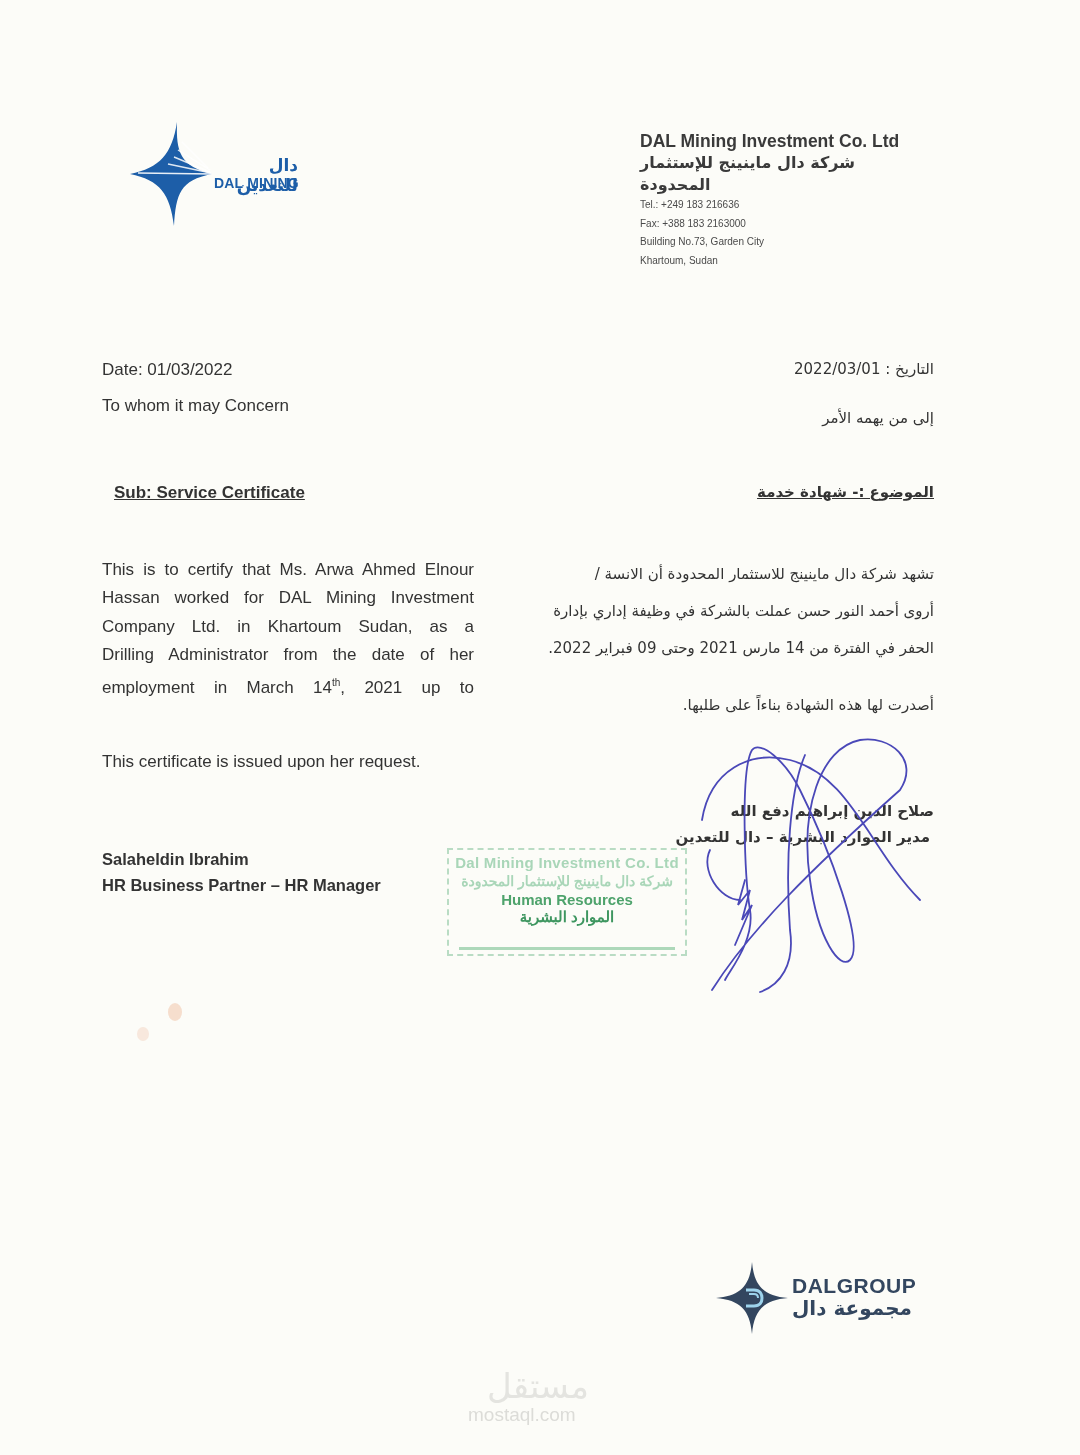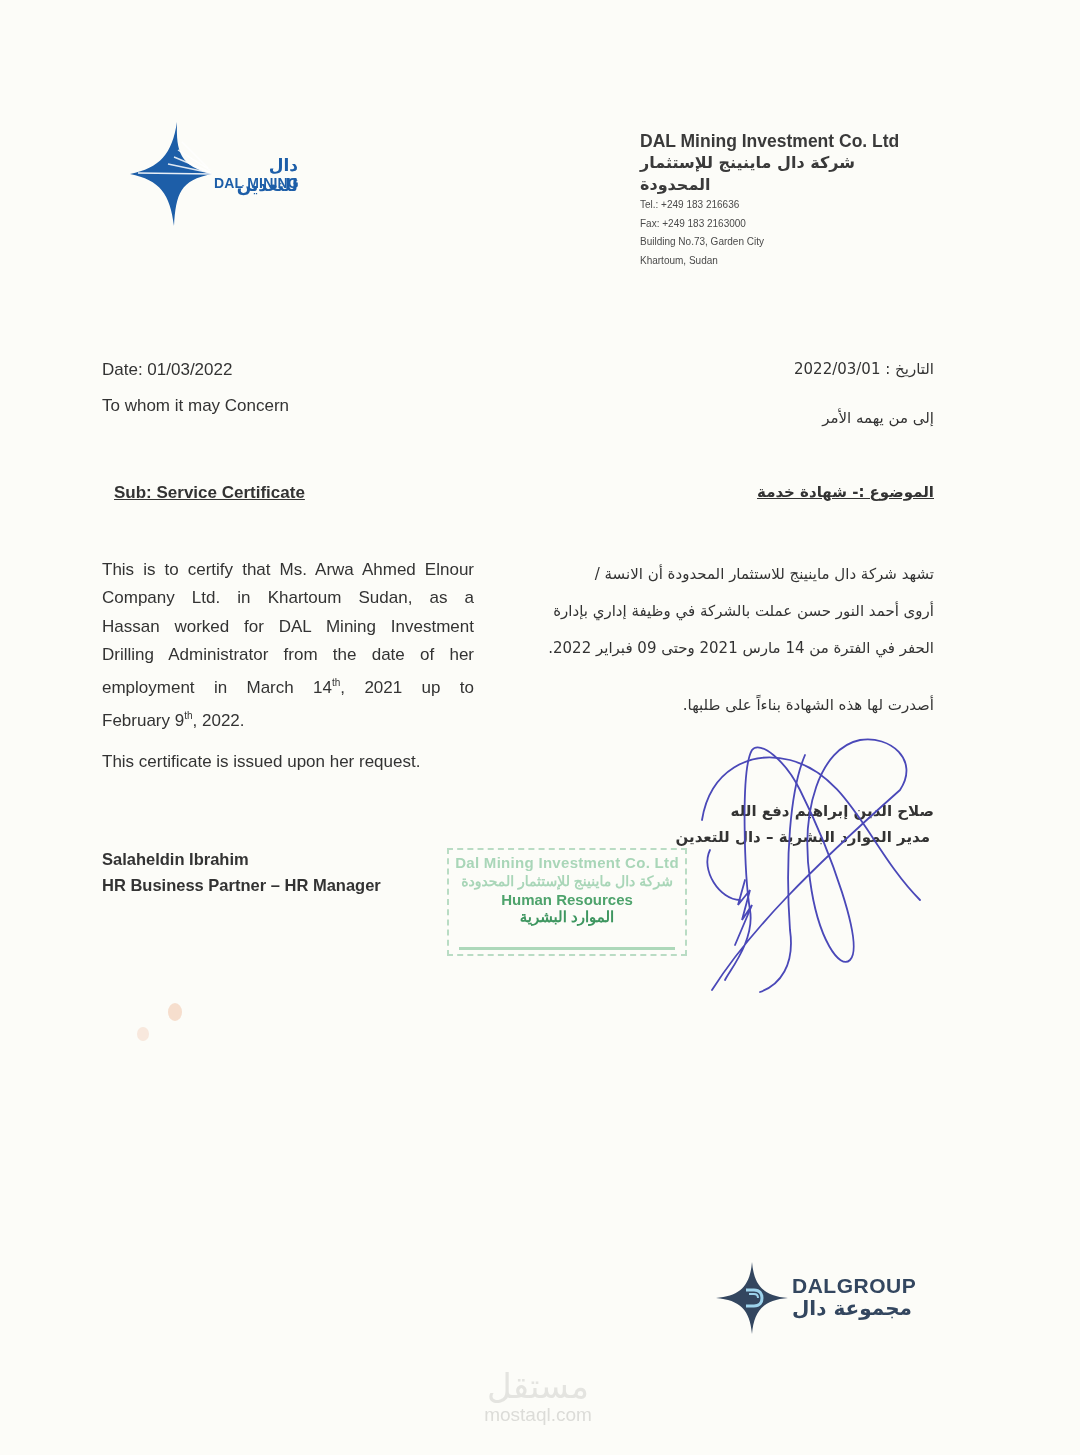--- a/index.html
+++ b/index.html
@@ -72,61 +72,60 @@
     
     .smudge { left: 125px; top: 990px; width: 70px; height: 60px; }
 
     
     .group-mark { left: 716px; top: 1262px; width: 72px; height: 72px; }
     .group-en { left: 792px; top: 1274px; font-family: "Liberation Sans", sans-serif; font-size: 21px; font-weight: bold; color: #33465f; letter-spacing: 0.5px; }
     .group-ar { left: 792px; top: 1296px; font-size: 20px; font-weight: bold; color: #33465f; direction: rtl; width: 134px; text-align: left; unicode-bidi: plaintext; }
 
     
     .wm-ar { left: 468px; top: 1366px; width: 140px; text-align: center; font-size: 34px; font-weight: normal; color: #e4e4e0; direction: rtl; }
-    .wm-en { left: 468px; top: 1404px; width: 140px; text-align: center; font-family: "Liberation Sans", sans-serif; font-size: 19px; color: #dcdcd8; }
+    .wm-en { left: 468px; top: 1404px; width: 140px; text-align: left; font-family: "Liberation Sans", sans-serif; font-size: 19px; color: #dcdcd8; }
   </style>
 </head>
 <body>
 
 <svg class="abs logo-mark" viewBox="0 0 82 104">
   <path d="M47 0 C46 30 50 44 82 52 C50 58 46 72 44 104 C40 72 30 58 0 52 C30 46 42 32 47 0 Z" fill="#1d5ea8"></path>
   <path d="M52 20 L78 46" stroke="#ffffff" stroke-width="1.4" opacity=".85"></path>
   <path d="M48 28 L80 48" stroke="#ffffff" stroke-width="1.4" opacity=".85"></path>
   <path d="M44 35 L80 50" stroke="#ffffff" stroke-width="1.4" opacity=".85"></path>
   <path d="M38 42 L81 51" stroke="#ffffff" stroke-width="1.4" opacity=".85"></path>
   <path d="M8 51 L82 52" stroke="#ffffff" stroke-width="1.6" opacity=".9"></path>
 </svg>
 <div class="abs logo-ar">دال للتعدين</div>
 <div class="abs logo-en">DAL MINING</div>
 
 <div class="abs company">
   <div class="company-name">DAL Mining Investment Co. Ltd</div>
   <div class="company-ar">شركة دال ماينينج للإستثمار المحدودة</div>
   <div class="company-line">Tel.: +249 183 216636</div>
-  <div class="company-line">Fax: +249 183 2163000</div>
+  <div class="company-line">Fax: +388 183 2163000</div>
   <div class="company-line">Building No.73, Garden City</div>
   <div class="company-line">Khartoum, Sudan</div>
 </div>
 
 <div class="abs en date-en">Date: 01/03/2022</div>
 <div class="abs ar date-ar">التاريخ : 2022/03/01</div>
 
 <div class="abs en concern-en">To whom it may Concern</div>
 <div class="abs ar concern-ar">إلى من يهمه الأمر</div>
 
 <div class="abs en sub-en">Sub: Service Certificate</div>
 <div class="abs ar sub-ar">الموضوع :- شهادة خدمة</div>
 
 <div class="abs en para-en">
   <span class="line">This is to certify that Ms. Arwa Ahmed Elnour</span>
+  <span class="line">Hassan worked for DAL Mining Investment</span>
   <span class="line">Company Ltd. in Khartoum Sudan, as a</span>
-  <span class="line">Hassan worked for DAL Mining Investment</span>
   <span class="line">Drilling Administrator from the date of her</span>
   <span class="line"><span>employment in March 14</span><sup>th</sup><span>, 2021 up to</span></span>
-  <span class="line last"><span>February 9</span><sup>th</sup><span>, 2022.</span></span>
 </div>
 <div class="abs en issued-en">This certificate is issued upon her request.</div>
 
 <div class="abs ar para-ar">
   <span class="line">تشهد شركة دال ماينينج للاستثمار المحدودة أن الانسة /</span>
   <span class="line">أروى أحمد النور حسن عملت بالشركة في وظيفة إداري بإدارة</span>
   <span class="line">الحفر في الفترة من 14 مارس 2021 وحتى 09 فبراير 2022.</span>
 </div>
 <div class="abs ar issued-ar">أصدرت لها هذه الشهادة بناءاً على طلبها.</div>
 

